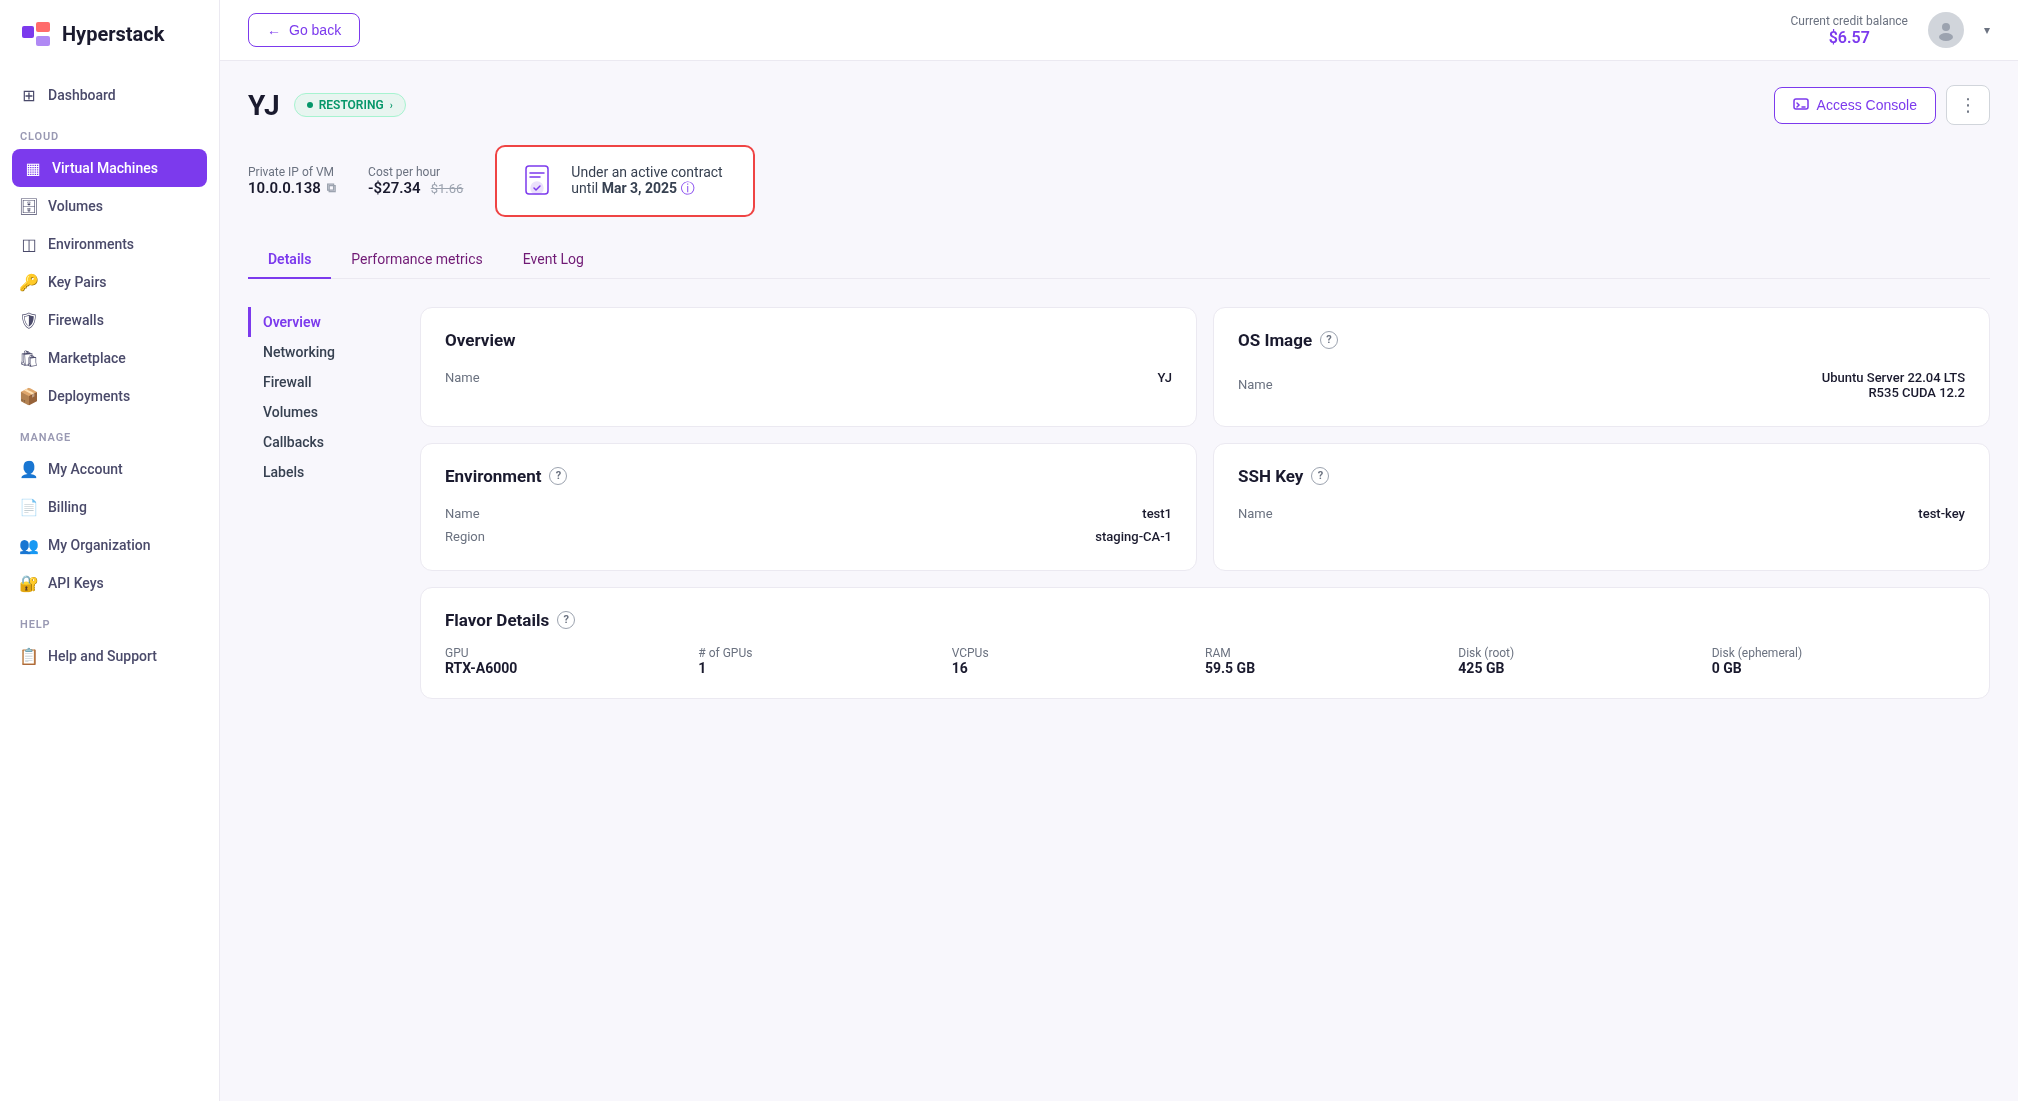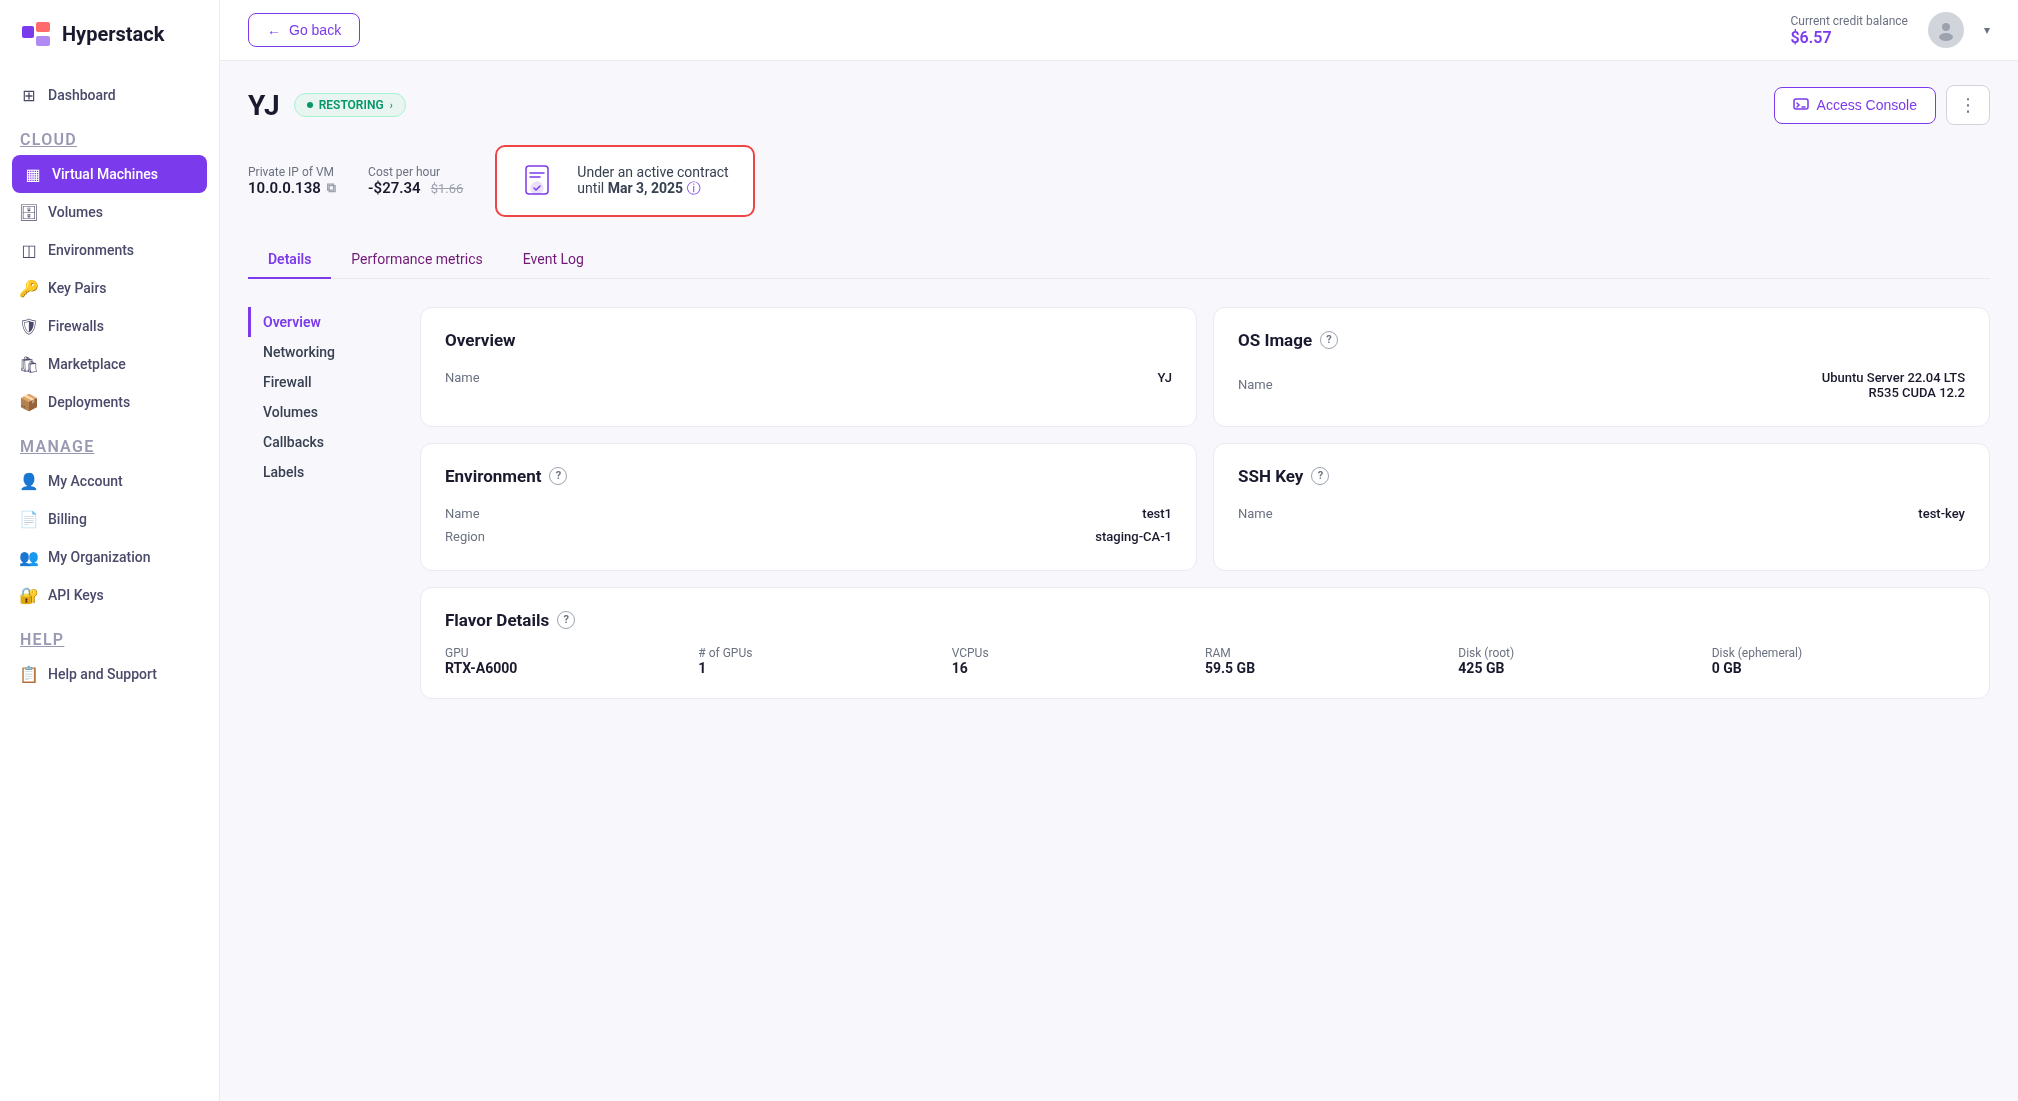--- a/index.html
+++ b/index.html
@@ -6,32 +6,32 @@
     body { font-family: -apple-system, BlinkMacSystemFont, 'Segoe UI', Roboto, sans-serif; background: #f8f7fc; display: flex; height: 100vh; overflow: hidden; }
 
     
     .sidebar { width: 220px; min-width: 220px; background: #fff; border-right: 1px solid #ebe9f1; display: flex; flex-direction: column; padding: 0; overflow-y: auto; }
     .sidebar-logo { display: flex; align-items: center; gap: 10px; padding: 18px 20px; }
     .logo-text { font-size: 20px; font-weight: 700; color: #1a1a2e; }
     .sidebar-nav { flex: 1; padding: 8px 0; }
     .nav-item { display: flex; align-items: center; gap: 10px; padding: 10px 20px; cursor: pointer; color: #4a4a6a; font-size: 14px; font-weight: 500; border-radius: 0; transition: background 0.15s; }
     .nav-item.active { background: #7c3aed; color: #fff; border-radius: 8px; margin: 0 12px; padding: 10px 12px; }
     .nav-item.active .nav-icon { color: #fff; }
-    .nav-section-label { font-size: 16px; font-weight: 600; color: #9999b3; letter-spacing: 0.08em; padding: 16px 20px 6px; text-transform: uppercase; text-decoration: underline; }
+    .nav-section-label { font-size: 11px; font-weight: 600; color: #9999b3; letter-spacing: 0.08em; padding: 16px 20px 6px; text-transform: uppercase; }
     .nav-icon { width: 18px; height: 18px; display: flex; align-items: center; justify-content: center; flex-shrink: 0; font-size: 16px; }
 
     
     .main { flex: 1; display: flex; flex-direction: column; overflow: hidden; }
 
     
     .topbar { background: #fff; border-bottom: 1px solid #ebe9f1; padding: 12px 28px; display: flex; align-items: center; justify-content: space-between; }
     .topbar-left { display: flex; align-items: center; gap: 16px; }
     .go-back-btn { display: flex; align-items: center; gap: 8px; border: 1.5px solid #7c3aed; color: #7c3aed; background: #fff; border-radius: 8px; padding: 8px 18px; font-size: 14px; font-weight: 500; cursor: pointer; }
     .topbar-right { display: flex; align-items: center; gap: 20px; }
-    .credit-balance { text-align: left; }
+    .credit-balance { text-align: center; }
     .credit-label { font-size: 12px; color: #6b7280; }
     .credit-amount { font-size: 16px; font-weight: 600; color: #7c3aed; }
     .user-avatar { width: 36px; height: 36px; border-radius: 50%; background: #d1d5db; display: flex; align-items: center; justify-content: center; }
     .chevron-down { font-size: 12px; color: #6b7280; cursor: pointer; }
 
     
     .page-content { flex: 1; overflow-y: auto; padding: 24px 28px; }
 
     
     .vm-header { display: flex; align-items: center; justify-content: space-between; margin-bottom: 20px; }
@@ -45,21 +45,21 @@
 
     
     .vm-info-bar { display: flex; align-items: center; gap: 32px; margin-bottom: 24px; }
     .vm-info-item { }
     .vm-info-label { font-size: 12px; color: #6b7280; }
     .vm-info-value { font-size: 15px; font-weight: 600; color: #1a1a2e; display: flex; align-items: center; gap: 6px; }
     .vm-info-value .copy-icon { color: #9ca3af; font-size: 13px; cursor: pointer; }
     .cost-original { text-decoration: line-through; color: #9ca3af; font-size: 13px; font-weight: 400; margin-left: 4px; }
 
     
-    .contract-banner { border: 2px solid #ef4444; border-radius: 10px; padding: 14px 20px; display: flex; align-items: center; gap: 20px; background: #fff; min-width: 260px; }
+    .contract-banner { border: 2px solid #ef4444; border-radius: 10px; padding: 14px 20px; display: flex; align-items: center; gap: 14px; background: #fff; min-width: 260px; }
     .contract-icon { width: 40px; height: 40px; display: flex; align-items: center; justify-content: center; color: #7c3aed; }
     .contract-text { font-size: 14px; color: #374151; }
     .contract-text strong { font-weight: 700; }
     .info-icon { color: #7c3aed; font-size: 14px; cursor: pointer; }
 
     
     .tabs { display: flex; gap: 0; border-bottom: 1.5px solid #ebe9f1; margin-bottom: 28px; }
     .tab { padding: 10px 20px; font-size: 14px; color: #701a75; cursor: pointer; border-bottom: 2px solid transparent; margin-bottom: -1.5px; }
     .tab.active { color: #7c3aed; border-bottom: 2.5px solid #7c3aed; font-weight: 600; }
 

